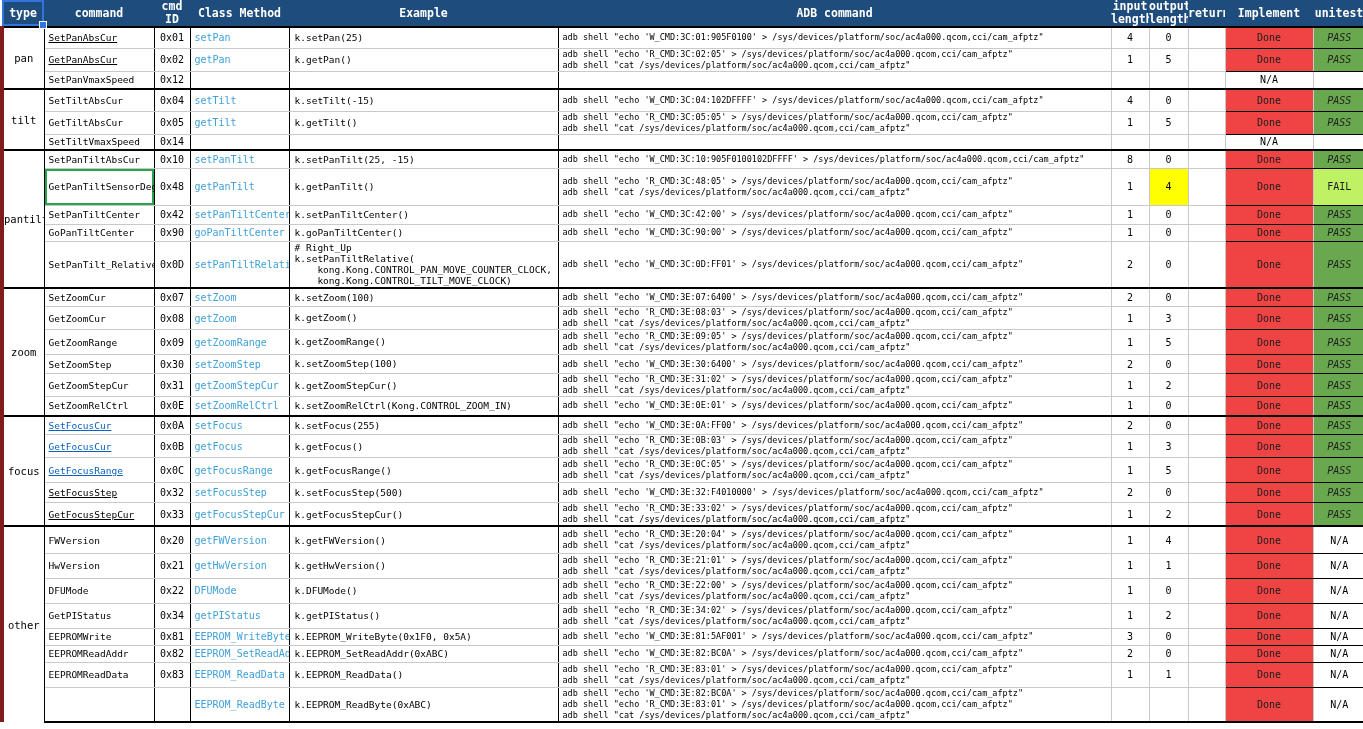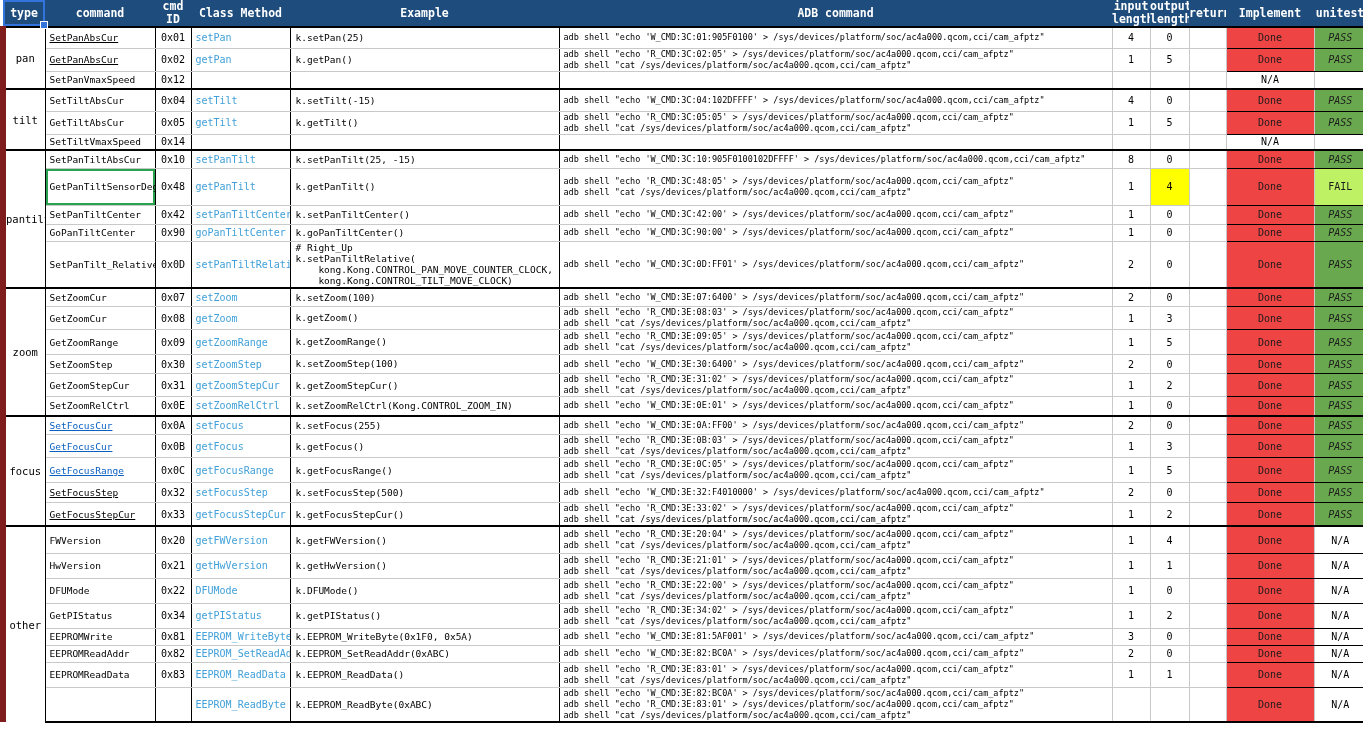--- a/index.html
+++ b/index.html
@@ -13,21 +13,21 @@
   thead tr { height:27px; }
   th { background:#1E4C7C; color:#fff; font-weight:bold; font-size:11.5px;
        text-align:center; white-space:pre-line; line-height:1.1; }
   th.th-sel { box-shadow: inset 0 0 0 2px #3273DC; position:relative; overflow:visible; z-index:5; }
   th.th-sel::after { content:""; position:absolute; right:-3px; bottom:-3px; width:6px; height:6px;
        background:#3273DC; border:1px solid #fff; z-index:6; }
 
   
   td { font-size:10px; color:#000; background:#fff; }
   .c-type { text-align:center; font-size:10.5px;
-            border-left:6px solid #7f1d1d; border-right:1px solid #000; }
+            border-left:4px solid #7f1d1d; border-right:1px solid #000; }
   .c-cmd  { font-size:9.5px; padding-left:4px; border:1px solid #C9C9C9;
             border-left:1px solid #000; border-right:1px solid #000; white-space:nowrap; }
   .c-id   { text-align:center; border:1px solid #C9C9C9; border-right:1px solid #000; }
   .c-meth { font-size:10px; color:#41A0D9; padding-left:4px; white-space:nowrap;
             border:1px solid #C9C9C9; border-right:1px solid #000; }
   .c-ex   { font-size:9.5px; padding-left:5px; white-space:pre; line-height:1.18;
             border:1px solid #C9C9C9; border-right:1px solid #000; }
   .c-adb  { font-size:8.5px; padding-left:4px; white-space:pre; line-height:1.3;
             border:1px solid #C9C9C9; border-right:1px solid #C9C9C9; }
   .c-num  { text-align:center; border:1px solid #C9C9C9; }

